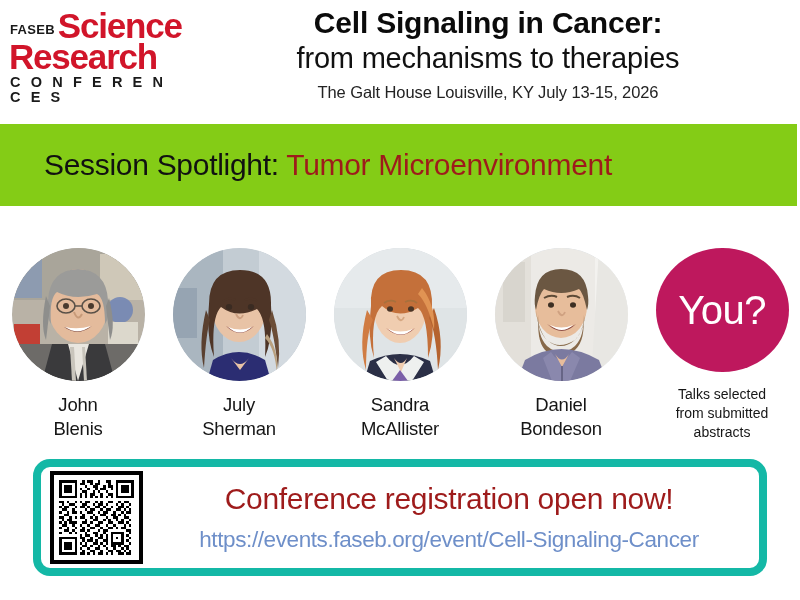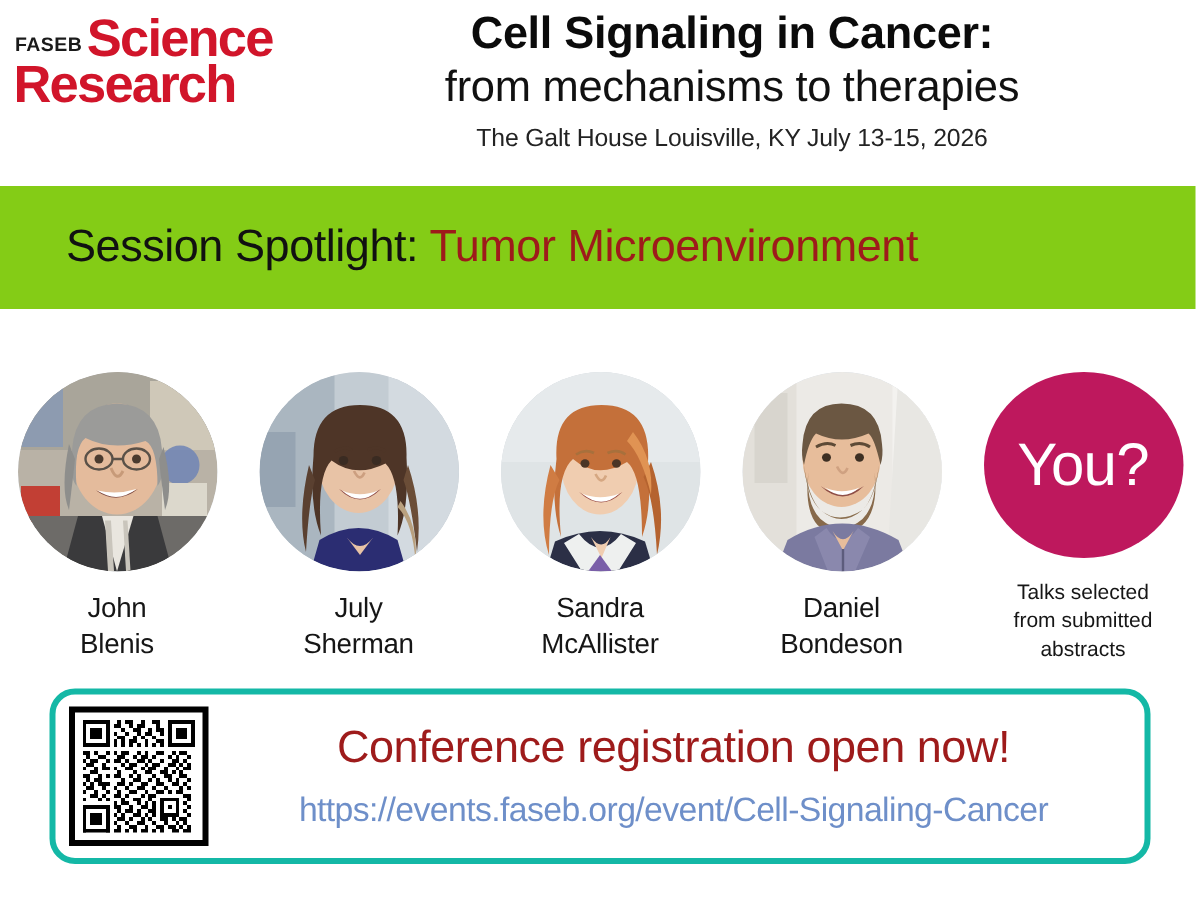--- a/index.html
+++ b/index.html
@@ -194,21 +194,21 @@
   }
   .you-caption span { display: block; }
 
   
   .reg-box {
     position: absolute;
     left: 33px;
     top: 459px;
     width: 734px;
     height: 117px;
-    border: 4px solid #14b8a6;
+    border: 8px solid #14b8a6;
     border-radius: 17px;
     box-sizing: border-box;
     background: #ffffff;
     display: flex;
     align-items: center;
   }
   .qr {
     width: 93px;
     height: 93px;
     margin-left: 9px;
@@ -245,20 +245,21 @@
 <body>
 
 <div class="header">
 
   <div class="logo">
     <div class="logo-row1">
       <div class="logo-faseb">FASEB</div>
       <div class="logo-science">Science</div>
     </div>
     <div class="logo-research">Research</div>
+    <div class="logo-conf">C O N F E R E N C E S</div>
   </div>
 
   <div class="title-block">
     <div class="title-line1">Cell Signaling in Cancer:</div>
     <div class="title-line2">from mechanisms to therapies</div>
     <div class="venue-line">The Galt House Louisville, KY July 13-15, 2026</div>
   </div>
 
 </div>
 

